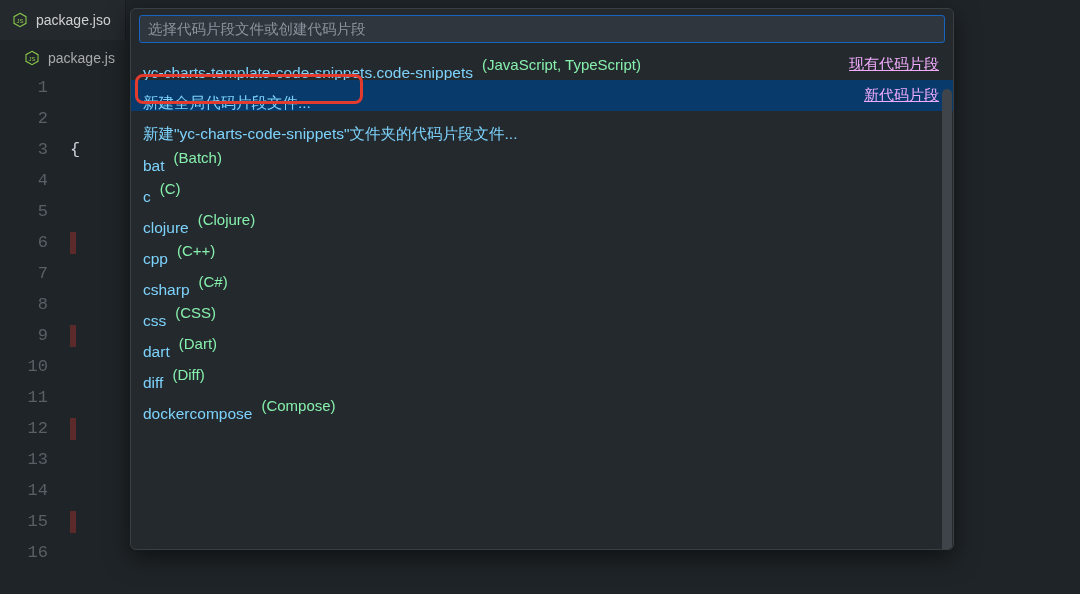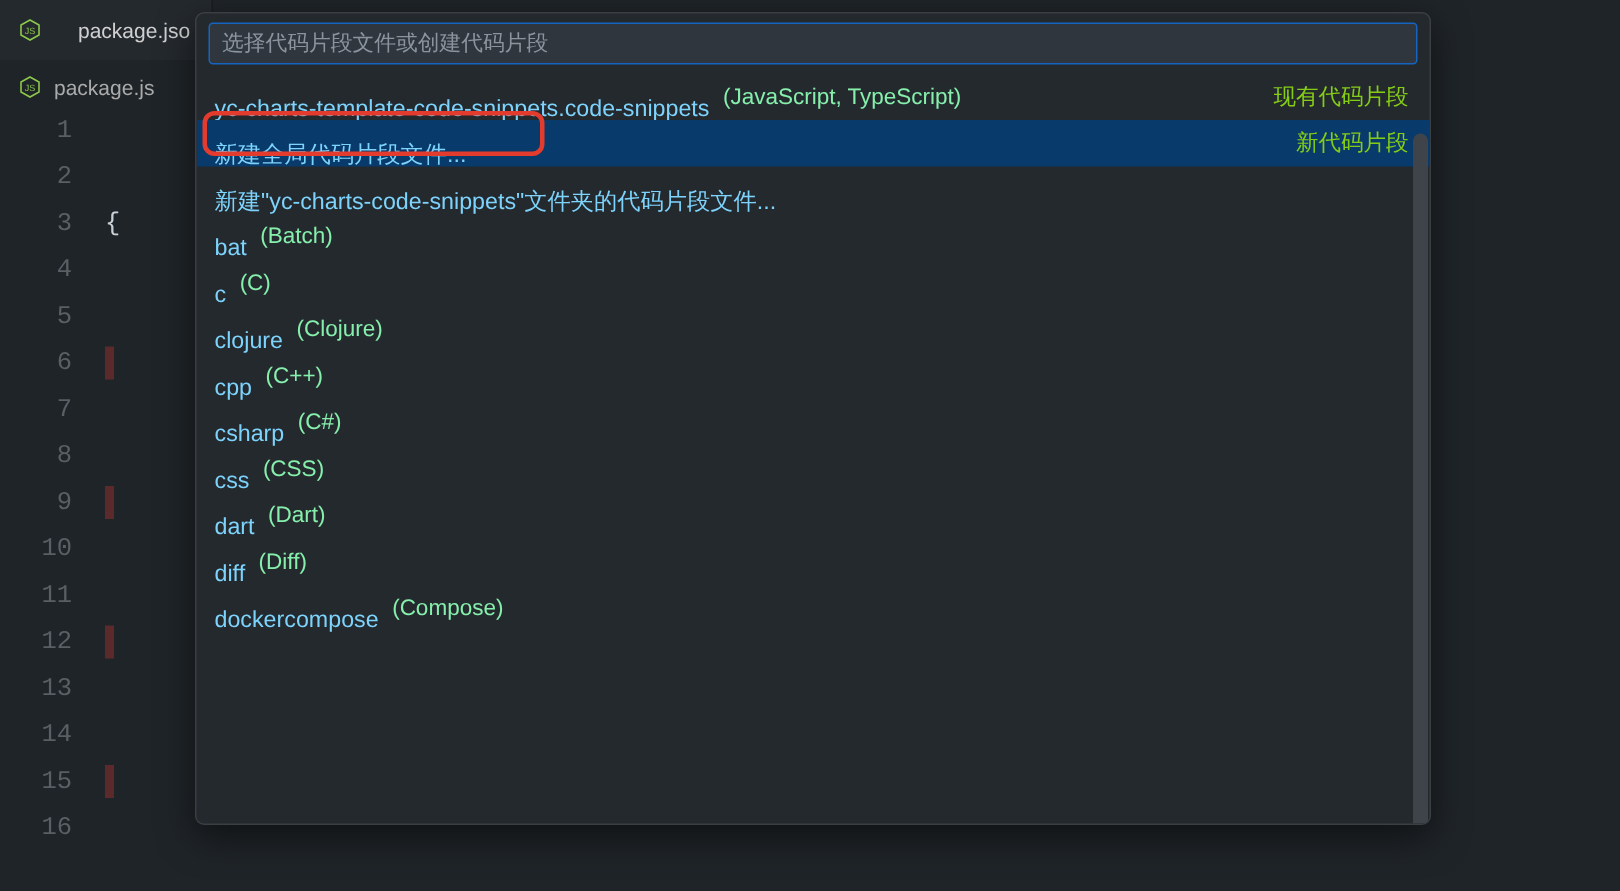--- a/index.html
+++ b/index.html
@@ -19,21 +19,21 @@
     position: absolute;
     top: 0; left: 0;
     height: 40px;
     display: flex;
     align-items: stretch;
     background: #1b1f23;
   }
   .tab {
     display: flex;
     align-items: center;
-    gap: 24px;
+    gap: 8px;
     padding: 0 14px 0 12px;
     color: #9aa0a6;
     font-size: 14px;
     border-right: 1px solid rgba(0,0,0,0.3);
   }
   .tab.active {
     background: #24292e;
     color: #d0d0d0;
   }
   .nodejs-icon {
@@ -45,21 +45,21 @@
   .nodejs-icon svg { width: 16px; height: 16px; }
 
   
   .breadcrumb-row {
     position: absolute;
     top: 44px; left: 0;
     height: 28px;
     display: flex;
     align-items: center;
     gap: 8px;
-    padding-left: 12px;
+    padding-left: 24px;
     color: #aaa;
     font-size: 14px;
   }
 
   
   .editor {
     position: absolute;
     top: 72px; left: 0; right: 0; bottom: 0;
     display: flex;
     font-family: "Menlo", "Consolas", "Courier New", monospace;
@@ -132,22 +132,23 @@
     height: 31px;
     padding: 0 12px 0 12px;
     font-size: 15.5px;
     position: relative;
   }
   .item .label { color: #7dd3fc; margin-top: 16px; }
   .item .hint { color: #86efac; margin-left: 9px; font-size: 15px; }
   .item .badge {
     position: absolute;
     right: 14px;
-    color: #84cc16;
+    color: #f0abfc;
     font-size: 15px;
+    text-decoration: underline;
   }
   .item.selected {
     background: #083a6b;
   }
   .highlight-box {
     position: absolute;
     border: 3px solid #e33b2e;
     border-radius: 8px;
     pointer-events: none;
   }

